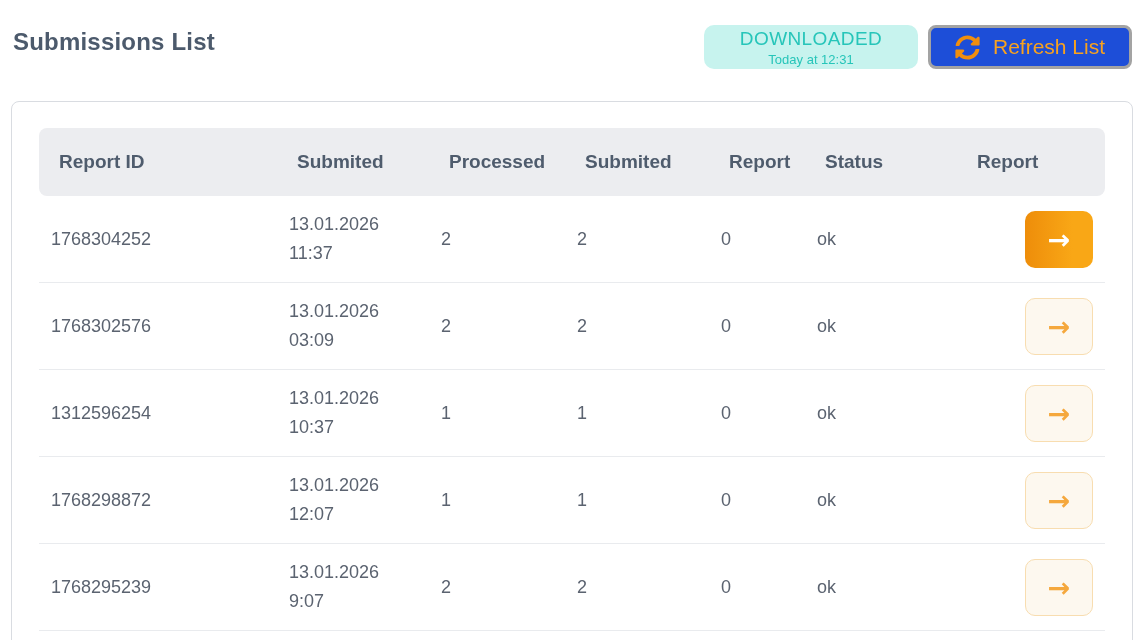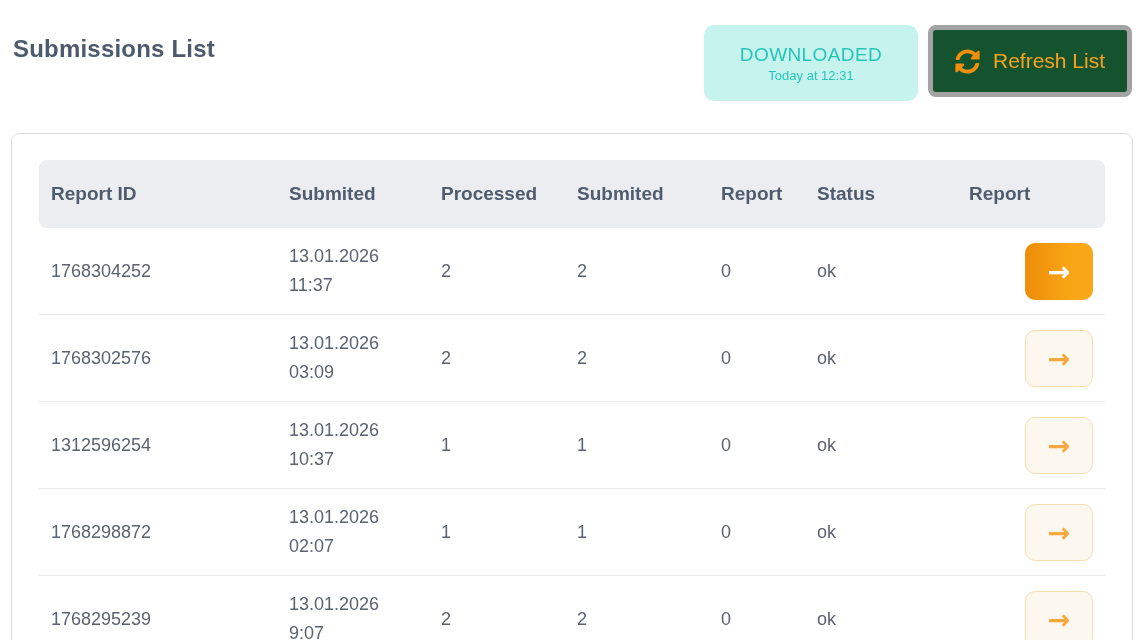--- a/index.html
+++ b/index.html
@@ -12,48 +12,48 @@
   
   .top-bar {
     display: flex;
     align-items: flex-start;
     padding: 25px 9px 0 13px;
   }
   .page-title {
     font-size: 24px;
     font-weight: bold;
     color: #4c5a6c;
-    margin-top: 10px;
+    margin-top: 3px;
     letter-spacing: 0.2px;
   }
   .top-controls {
     margin-left: auto;
     display: flex;
     align-items: flex-start;
     gap: 10px;
   }
   .downloaded-badge {
     width: 214px;
-    height: 76px;
+    height: 44px;
     background: #c7f3ee;
     border-radius: 10px;
     display: flex;
     flex-direction: column;
     align-items: center;
     justify-content: center;
     color: #26c5b9;
     text-align: center;
   }
   .downloaded-badge .badge-line1 { font-size: 19px; letter-spacing: 0.4px; }
   .downloaded-badge .badge-line2 { font-size: 13px; margin-top: 2px; }
   .refresh-button {
     width: 204px;
-    height: 72px;
-    background: #14532d;
-    border: 5px solid #a3a3a3;
+    height: 44px;
+    background: #1d4ed8;
+    border: 3px solid #a3a3a3;
     border-radius: 8px;
     display: flex;
     align-items: center;
     justify-content: center;
     gap: 13px;
     color: #f8a21e;
     font-size: 21px;
     font-family: "Liberation Sans", sans-serif;
     cursor: pointer;
   }
@@ -77,21 +77,21 @@
     border-spacing: 0;
     table-layout: fixed;
   }
   thead th {
     background: #ecedf0;
     height: 68px;
     font-size: 19px;
     font-weight: bold;
     color: #4f5c6d;
     text-align: left;
-    padding: 0 12px;
+    padding: 0 20px;
     vertical-align: middle;
     white-space: nowrap;
   }
   thead th:first-child  { border-radius: 8px 0 0 8px; }
   thead th:last-child   { border-radius: 0 8px 8px 0; text-align: left; }
 
   col.col-report-id { width: 238px; }
   col.col-submited  { width: 152px; }
   col.col-submitted { width: 136px; }
   col.col-processed { width: 144px; }
@@ -224,21 +224,21 @@
       <button class="arrow-button outline">
         <span>→</span>
       </button>
     </td>
   </tr>
 
   <tr class="submission-row">
     <td>1768298872</td>
     <td class="date-cell">
       <div>13.01.2026</div>
-      <div>02:07</div>
+      <div>12:07</div>
     </td>
     <td>1</td>
     <td>1</td>
     <td>0</td>
     <td>ok</td>
     <td class="cell-report">
       <button class="arrow-button outline">
         <span>→</span>
       </button>
     </td>

